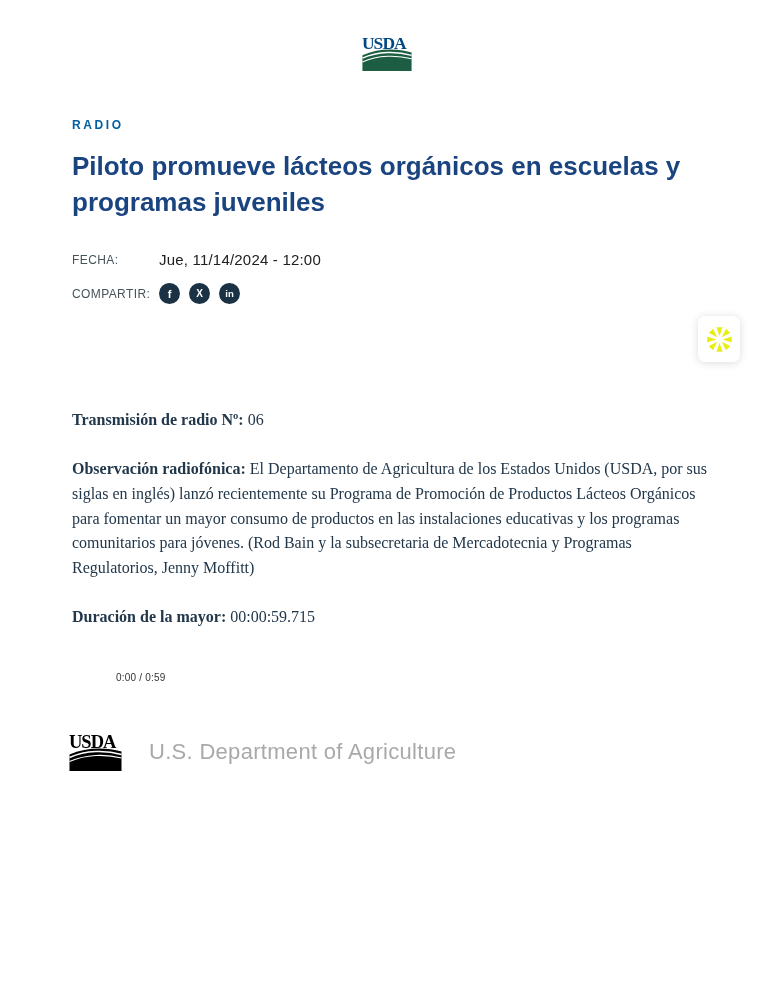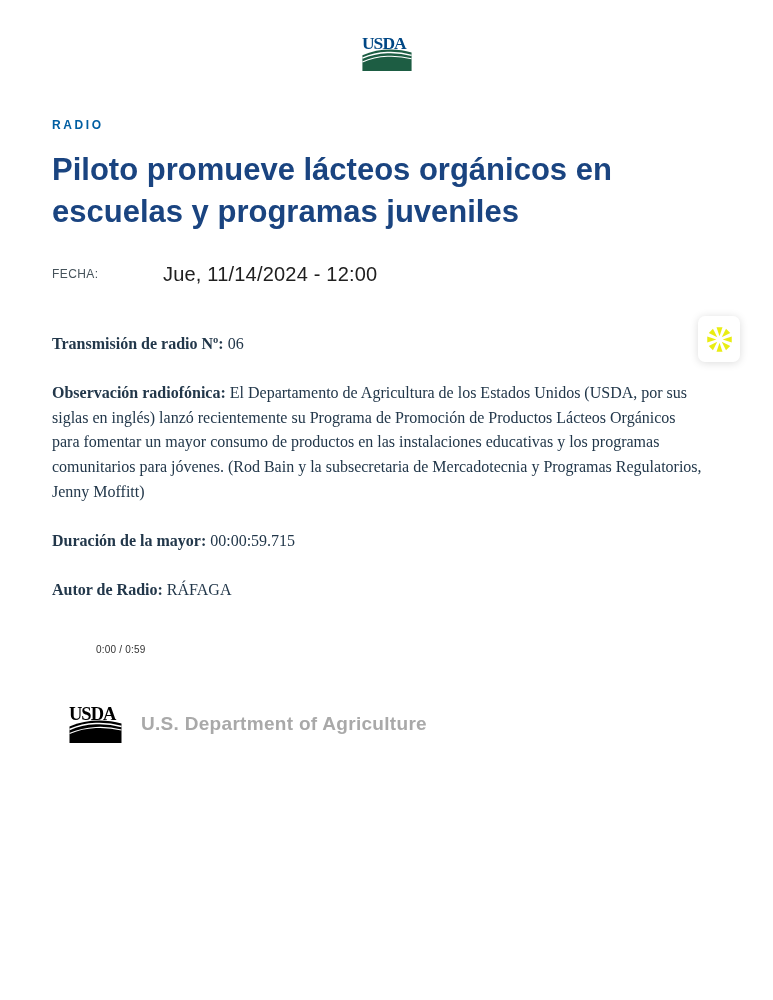--- a/index.html
+++ b/index.html
@@ -15,39 +15,39 @@
   .site-header {
     padding-top:33px;
     display:flex; justify-content:center; align-items:center; gap:21px;
   }
   .site-header .logo-svg { width:52px; height:40px; display:block; }
   .site-title {
     font-size:20.5px; font-weight:400; color:#303030; letter-spacing:0.1px;
   }
 
   
-  .content { padding-left:52px; padding-right:63px; }
+  .content { padding-left:72px; padding-right:63px; }
 
   .eyebrow {
     margin-top:45px;
     font-size:12px; font-weight:700; letter-spacing:2.6px; color:#005ea2;
   }
   .article-title {
     margin-top:17px;
-    font-size:31px; font-weight:700; line-height:1.37;
+    font-size:26px; font-weight:700; line-height:1.37;
     color:#1a4480; max-width:655px;
   }
 
   .meta { margin-top:29px; }
-  .meta-row { display:flex; align-items:center; min-height:21px; margin-bottom:13px;gap:24px; }
+  .meta-row { display:flex; align-items:center; min-height:21px; margin-bottom:13px; }
   .meta-label {
     width:87px; flex:0 0 87px;
     font-size:12px; color:#46535b; letter-spacing:0.4px;
   }
-  .meta-value { font-size:20px; color:#202020; letter-spacing:0.2px; }
+  .meta-value { font-size:15px; color:#202020; letter-spacing:0.2px; }
   .share-icons { display:flex; gap:9px; }
   .icon-circle {
     width:21px; height:21px; border-radius:50%;
     background:#1a3244; color:#ffffff;
     display:flex; align-items:center; justify-content:center;
     font-size:11px; font-weight:700; cursor:pointer;
     font-family:"Liberation Sans", sans-serif;
   }
   .icon-circle.x-glyph { font-size:10px; }
   .icon-circle.in-glyph { font-size:9.5px; letter-spacing:0; }
@@ -57,39 +57,39 @@
     position:absolute; left:698px; top:316px;
     width:42px; height:46px;
     background:#ffffff; border:none; border-radius:7px;
     box-shadow:0 1px 8px rgba(0,0,0,0.14);
     display:flex; align-items:center; justify-content:center;
     cursor:pointer;
   }
   .access-btn svg { width:29px; height:29px; display:block; }
 
   
-  .article-body { margin-top:46px; max-width:650px; }
+  .article-body { margin-top:104px; max-width:650px; }
   .field {
     font-family:"Liberation Serif", serif;
     font-size:16px; line-height:1.55; color:#22374a;
     margin-bottom:24px;
   }
   .field b { font-weight:700; }
 
   
   .audio-area { margin-top:37px; padding-left:44px; height:22px; }
   .audio-time { font-size:10px; color:#333333; letter-spacing:0.2px; }
 
   
   .site-footer {
     margin-top:42px; padding-left:64px;
     display:flex; align-items:center; gap:14px; cursor:pointer;
   }
   .site-footer .logo-svg { width:63px; height:42px; display:block; }
-  .footer-title { font-size:19px; font-weight:700; color:#a9a9a9; letter-spacing:0.3px; }
+  .footer-title { font-size:22px; font-weight:400; color:#a9a9a9; letter-spacing:0.3px;margin-left:8px; }
 </style>
 </head>
 <body>
 
 <div class="page">
 
   <header class="site-header">
     <span>
       <svg class="logo-svg" viewBox="0 0 110 84">
         <text x="2" y="33" font-family="Liberation Serif, serif" font-weight="bold" font-size="37" letter-spacing="-2" fill="#004785">USDA</text>
@@ -104,30 +104,37 @@
 
     <div class="eyebrow">RADIO</div>
 
     <h1 class="article-title">Piloto promueve lácteos orgánicos en escuelas y programas juveniles</h1>
 
     <div class="meta">
       <div class="meta-row">
         <span class="meta-label">FECHA:</span>
         <span class="meta-value">Jue, 11/14/2024 - 12:00</span>
       </div>
+      <div class="meta-row">
+        <span class="meta-label">COMPARTIR:</span>
+        <span class="share-icons">
+          <span class="icon-circle">f</span>
+          <span class="icon-circle x-glyph">X</span>
+          <span class="icon-circle in-glyph">in</span>
+        </span>
+      </div>
     </div>
 
     <div class="article-body">
       <p class="field"><b>Transmisión de radio Nº:</b> <span>06</span></p>
 
       <p class="field"><b>Observación radiofónica:</b> <span>El Departamento de Agricultura de los Estados Unidos (USDA, por sus siglas en inglés) lanzó recientemente su Programa de Promoción de Productos Lácteos Orgánicos para fomentar un mayor consumo de productos en las instalaciones educativas y los programas comunitarios para jóvenes. (Rod Bain y la subsecretaria de Mercadotecnia y Programas Regulatorios, Jenny Moffitt)</span></p>
 
       <p class="field"><b>Duración de la mayor:</b> <span>00:00:59.715</span></p>
 
-      <p class="field"><b>Autor de Radio:</b> <span>RÁFAGA</span></p>
 
     </div>
 
     <div class="audio-area">
       <span class="audio-time">0:00 / 0:59</span>
     </div>
 
   </main>
 
   <button class="access-btn">

